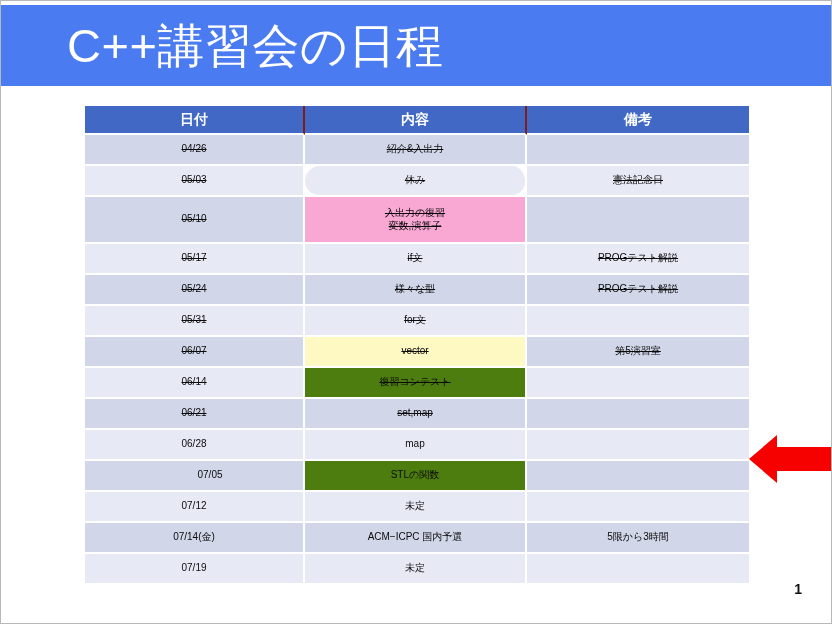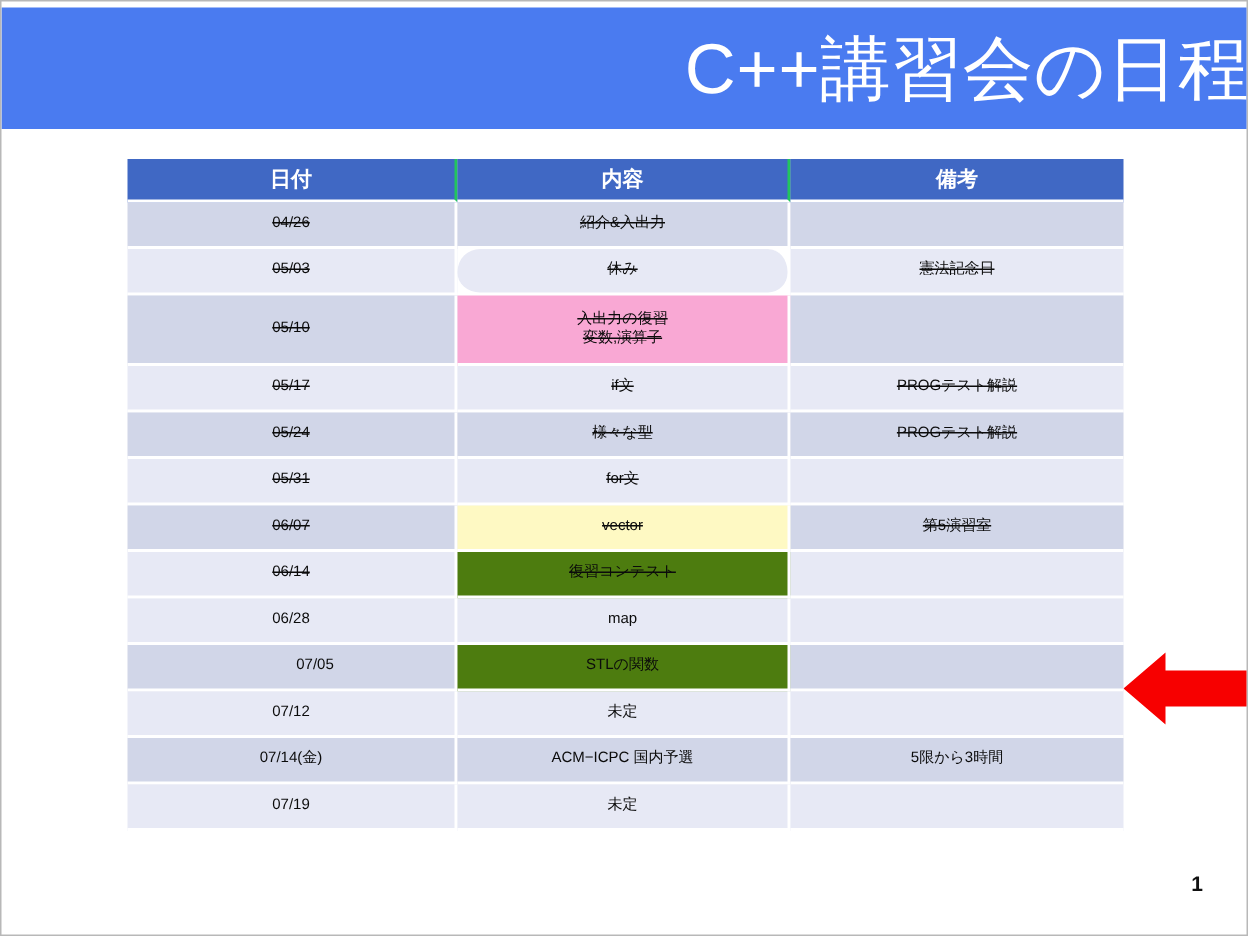--- a/index.html
+++ b/index.html
@@ -24,21 +24,20 @@
   
   #title-banner {
     position: absolute;
     left: 0;
     top: 4px;
     width: 832px;
     height: 81px;
     background: #4a7bf0;
     display: flex;
     align-items: center;
-    justify-content: flex-end;
   }
 
   #title-text {
     margin-left: 66px;
     color: #ffffff;
     font-size: 47px;
     font-weight: 400;
     line-height: 1.05;
     letter-spacing: 0.5px;
     white-space: nowrap;
@@ -60,21 +59,21 @@
   #schedule-table col.col-note    { width: 222px; }
 
   #schedule-table th {
     background: #4068c4;
     color: #ffffff;
     font-size: 14px;
     font-weight: bold;
     height: 29px;
     text-align: center;
     vertical-align: middle;
-    border-right: 2px solid #22c55e;
+    border-right: 2px solid #7f1d1d;
     border-bottom: 2px solid #ffffff;
   }
   #schedule-table th:last-child { border-right: none; }
 
   #schedule-table td {
     font-size: 10px;
     color: #0b0b0b;
     height: 31px;
     text-align: center;
     vertical-align: middle;
@@ -175,20 +174,25 @@
         <tr class="band-dark">
           <td style="background: rgb(209, 214, 232);"><span class="struck">06/07</span></td>
           <td style="background: #fef9c3;"><span class="struck">vector</span></td>
           <td style="background: rgb(209, 214, 232);"><span class="struck">第5演習室</span></td>
         </tr>
         <tr class="band-light">
           <td style="background: rgb(231, 233, 245);"><span class="struck">06/14</span></td>
           <td style="background: #4d7c0f;"><span class="struck">復習コンテスト</span></td>
           <td style="background: rgb(231, 233, 245);"></td>
         </tr>
+        <tr class="band-dark">
+          <td style="background: rgb(209, 214, 232);"><span class="struck">06/21</span></td>
+          <td style="background: rgb(209, 214, 232);"><span class="struck">set,map</span></td>
+          <td style="background: rgb(209, 214, 232);"></td>
+        </tr>
         <tr class="band-light">
           <td style="background: rgb(231, 233, 245);"><span class="">06/28</span></td>
           <td style="background: rgb(231, 233, 245);"><span class="">map</span></td>
           <td style="background: rgb(231, 233, 245);"></td>
         </tr>
         <tr class="band-dark">
           <td style="background: rgb(209, 214, 232); padding-left: 36px;"><span class="">07/05</span></td>
           <td style="background: #4d7c0f;"><span class="">STLの関数</span></td>
           <td style="background: rgb(209, 214, 232);"></td>
         </tr>

